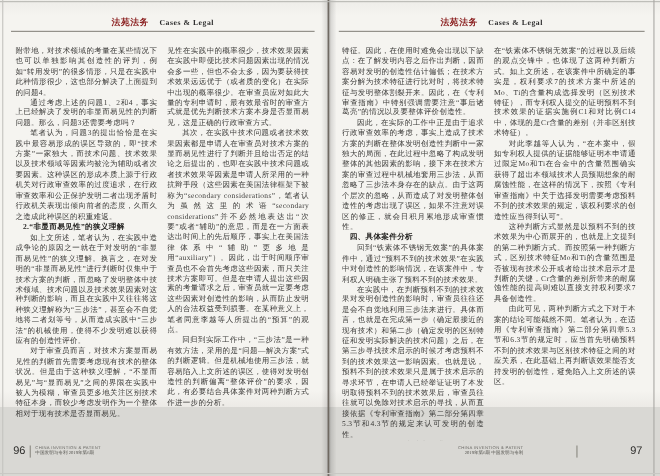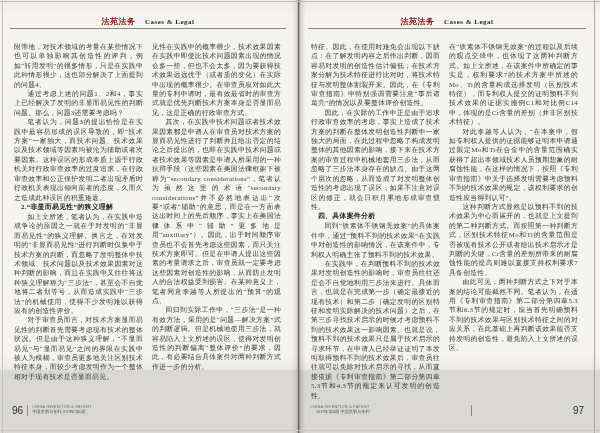--- a/index.html
+++ b/index.html
@@ -52,21 +52,21 @@
 
   .para { text-indent:2em; }
   .para.noindent { text-indent:0; }
   .heading { font-size:6.9px; font-weight:bold; color:#1e1d1b; text-indent:1em; line-height:10px; }
 
   .page-footer {
     position:absolute; top:402px; left:10px; right:10px; height:16px;
     display:flex; align-items:center; gap:4px;
     color:#4a4946;
   }
-  .page-footer.right-side { justify-content:space-between;gap:48px; }
+  .page-footer.right-side { justify-content:flex-end;gap:48px; }
   .pf-num { font-size:10px; font-weight:normal; color:#2c2b29; font-family:"Liberation Sans",sans-serif; }
   .pf-rule { width:1px; height:11px; background:#8a8880; }
   .pf-lines { display:flex; flex-direction:column; justify-content:center; line-height:4.6px; }
   .pf-lines.align-r { text-align:right; }
   .pf-en { font-size:3.8px; letter-spacing:0.3px; color:#6a6965; font-family:"Liberation Sans",sans-serif; }
   .pf-cn { font-size:4.2px; color:#55544f; }
 </style>
 </head>
 <body>
 

